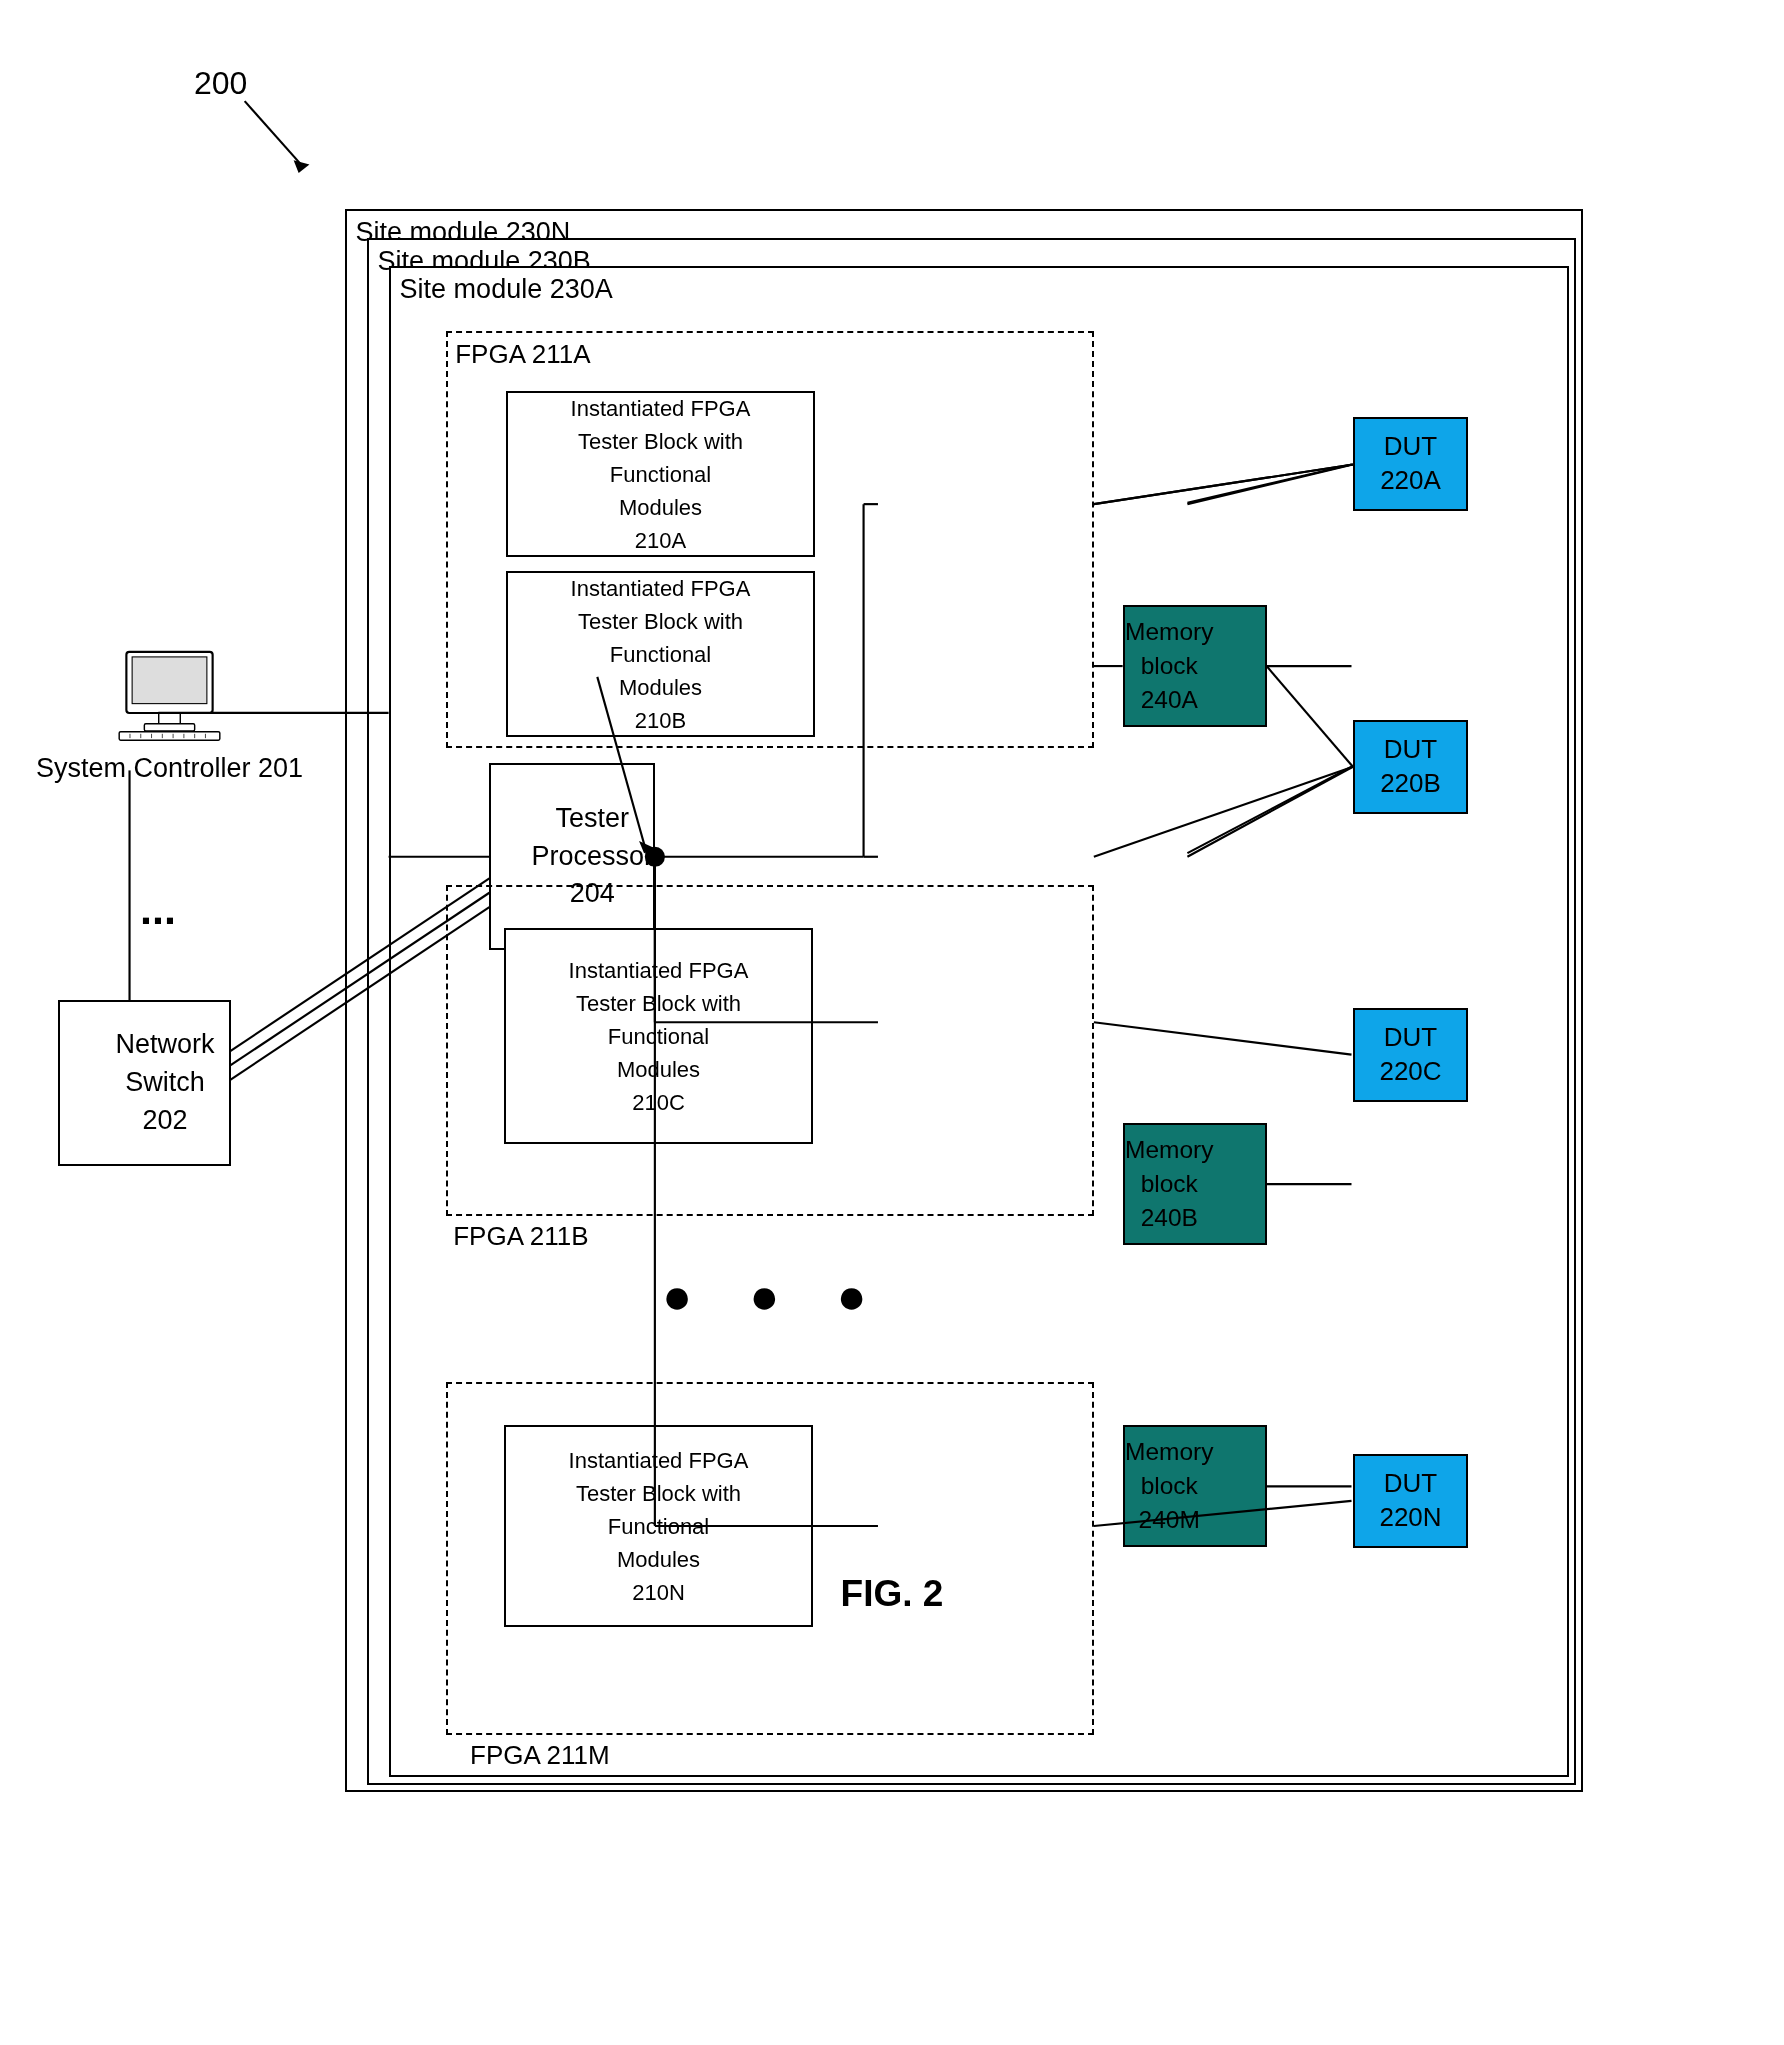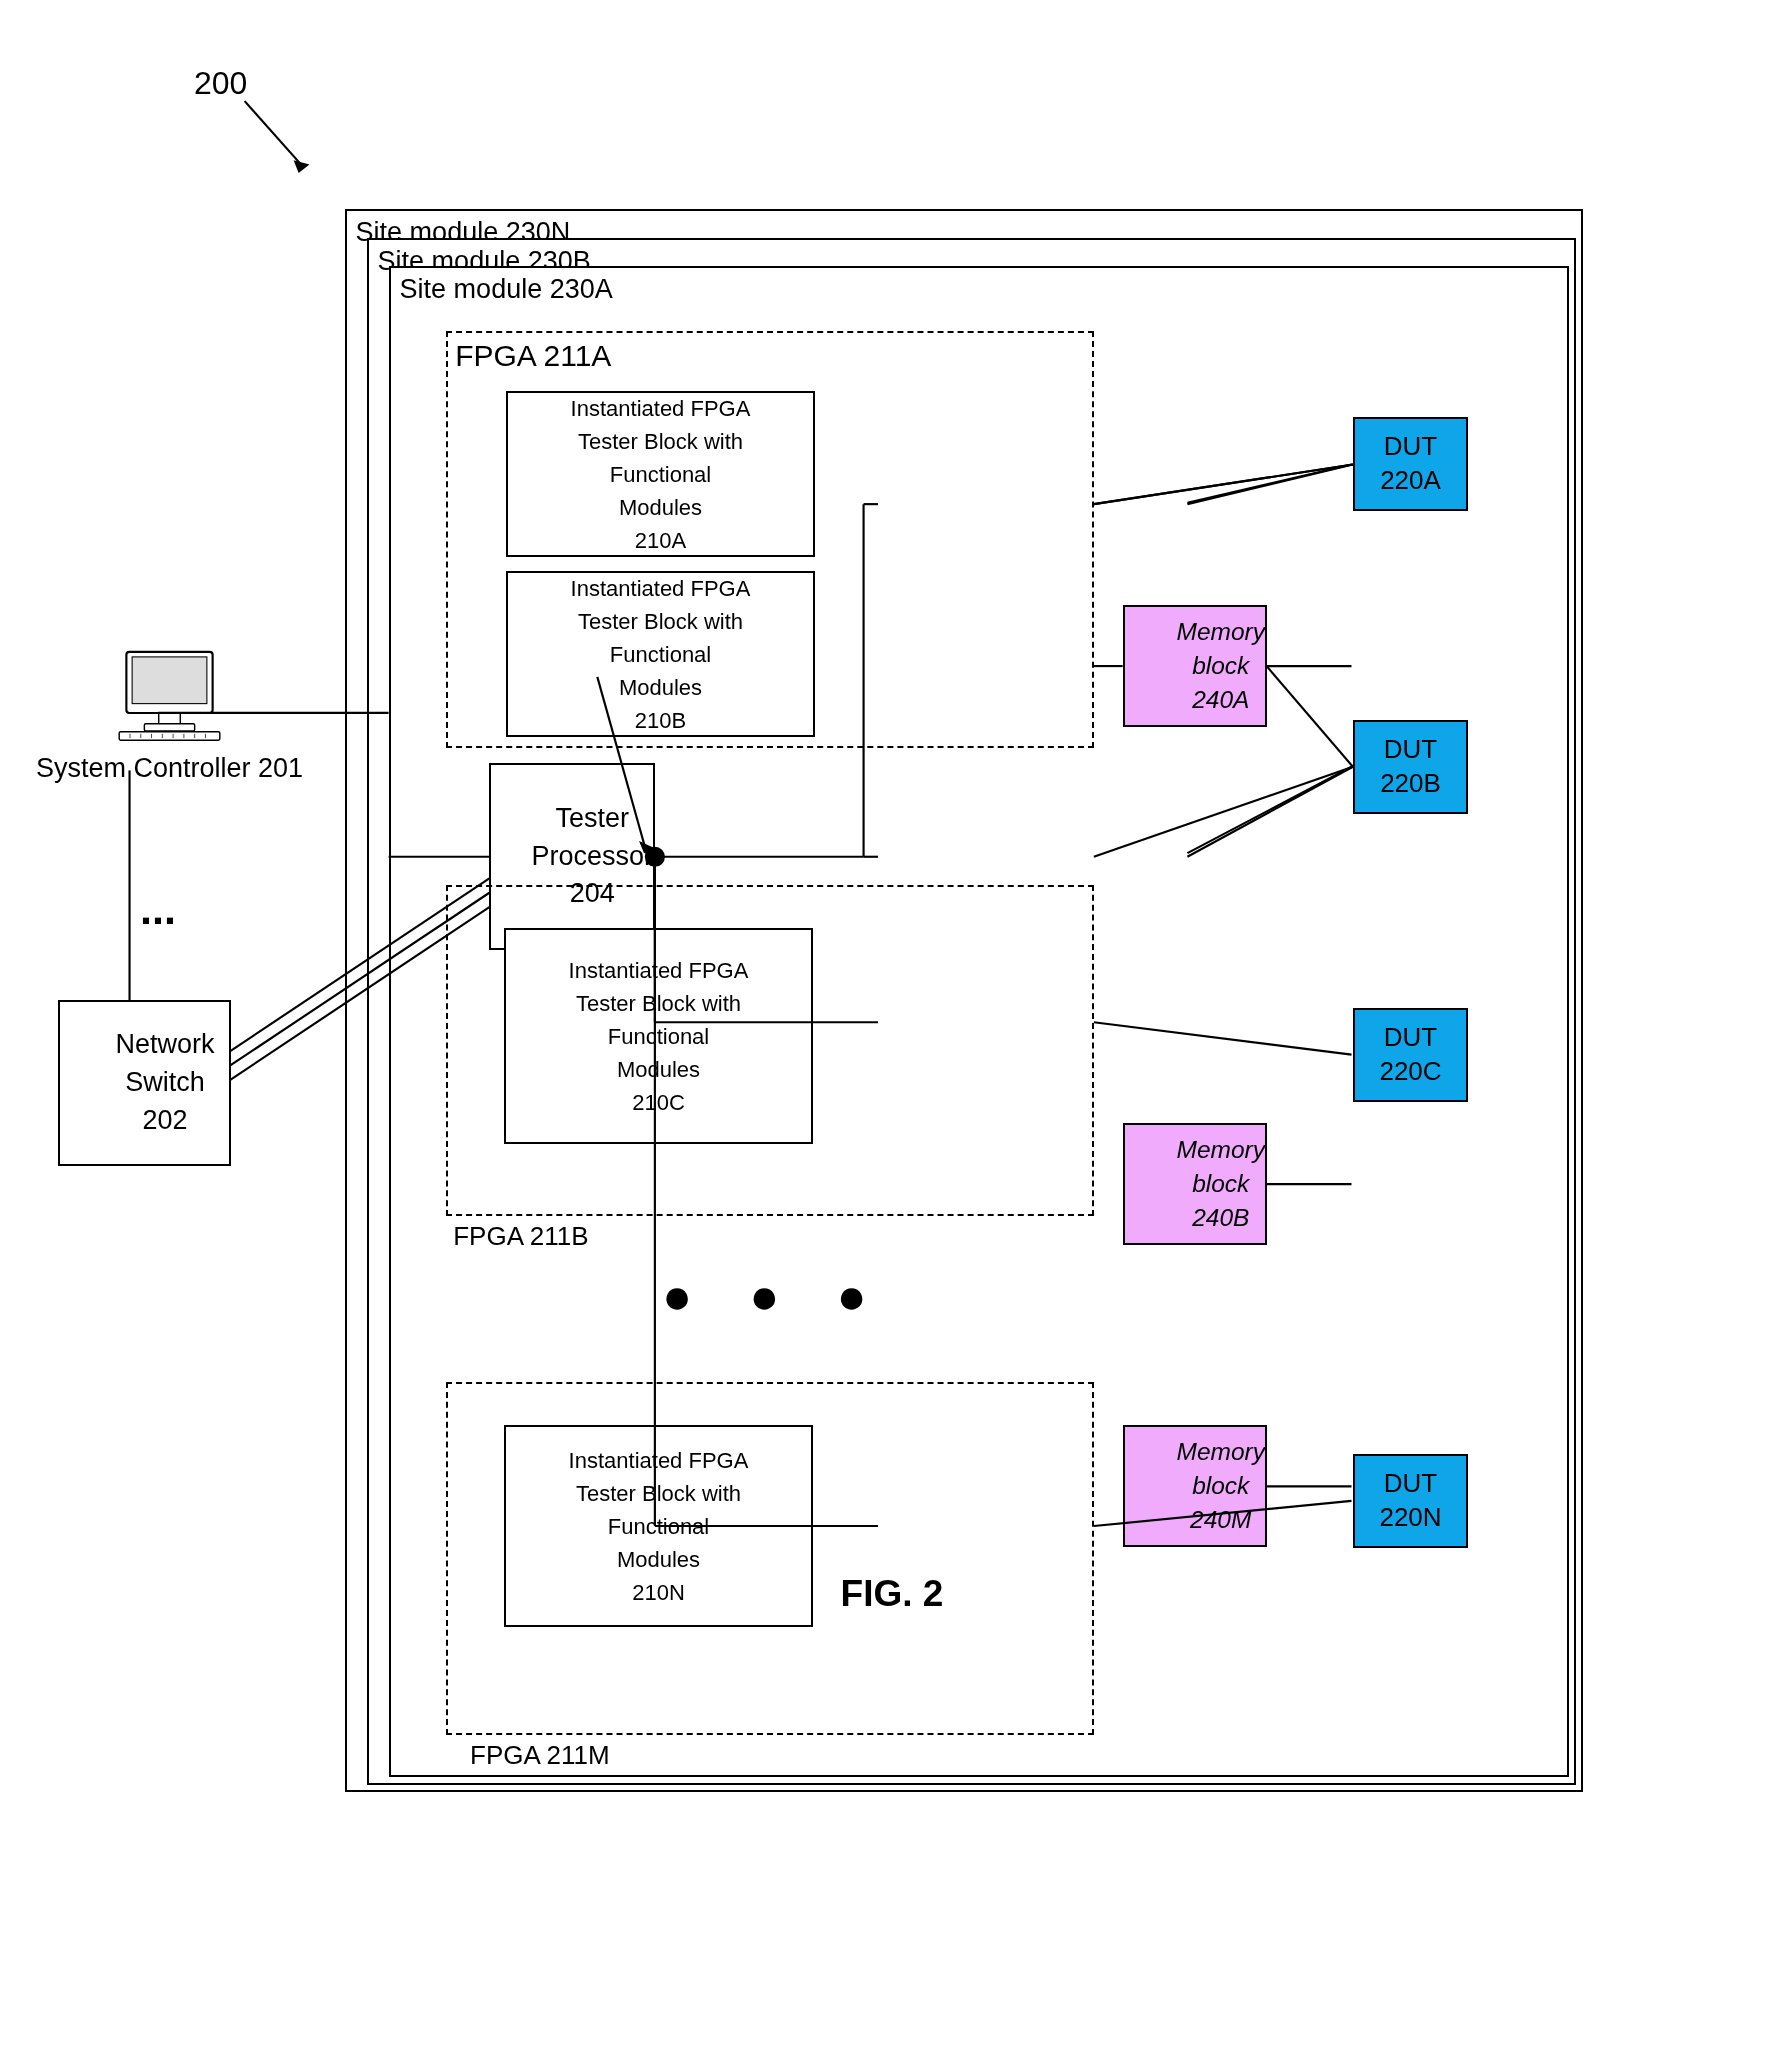--- a/index.html
+++ b/index.html
@@ -135,21 +135,21 @@
       left: 446px;
       width: 648px;
       height: 417px;
       border: 2.2px dashed #000;
     }
 
     .fpga-label-top {
       position: absolute;
       top: 5.8px;
       left: 7.2px;
-      font-size: 30px;
+      font-size: 26px;
     }
 
     
     .tester-block {
       position: absolute;
       border: 2.2px solid #000;
       display: flex;
       align-items: center;
       justify-content: center;
       text-align: center;
@@ -188,24 +188,23 @@
       width: 309px;
       height: 202px;
     }
 
     
     .memory-block {
       position: absolute;
       border: 2.2px solid #000;
       display: flex;
       align-items: center;
-      justify-content: flex-end;
-      text-align: center;
-      background: #f0abfc;
-      font-style: italic;
+      justify-content: flex-start;
+      text-align: center;
+      background: #0f766e;
     }
 
     .memory-block-label {
       font-size: 24.5px;
       line-height: 1.4;
     }
 
     .mem-240a {
       top: 605px;
       left: 1123px;

